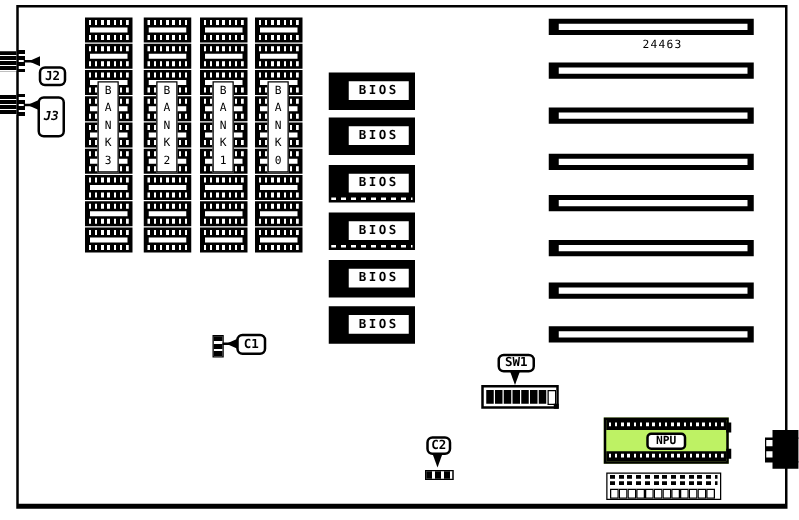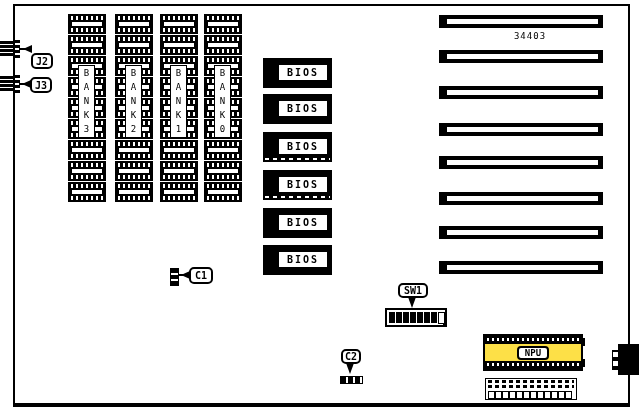--- a/index.html
+++ b/index.html
@@ -48,21 +48,21 @@
   .sw-seg{width:6px;height:11px;background:#000;flex:none;}
   .sw-seg.off{background:#fff;border:1px solid #000;width:5px;height:10px;}
   .sw-dot{position:absolute;left:443px;top:323px;width:4px;height:4px;background:#000;}
   
   .c1-comp{position:absolute;left:170px;top:268px;width:7px;height:16px;
        background:repeating-linear-gradient(180deg,#000 0 4px,#fff 4px 6px);border:1px solid #000;}
   .c2-comp{position:absolute;left:340px;top:376px;width:21px;height:6px;
        background:repeating-linear-gradient(90deg,#000 0 5px,#fff 5px 7px);border:1px solid #000;}
   
   .npu-chip{position:absolute;left:483px;top:334px;width:100px;height:37px;box-sizing:border-box;
-       border:2px solid #000;background:#fde047;}
+       border:2px solid #000;background:#bef264;}
   .npu-pins{position:absolute;left:0;right:0;height:8px;background:#000;}
   .npu-pins .pin-dots{position:absolute;left:2px;right:2px;top:2px;height:3px;
        background:repeating-linear-gradient(90deg,#fff 0 2px,transparent 2px 5px);}
   .npu-top{top:0;} .npu-bot{bottom:0;}
   .npu-tag{position:absolute;left:50%;top:50%;transform:translate(-50%,-50%);width:32px;height:14px;
        box-sizing:border-box;border:2px solid #000;border-radius:4px;background:#fff;
        display:flex;align-items:center;justify-content:center;font-size:9px;font-weight:bold;z-index:5;}
   .npu-tab{position:absolute;right:-4px;width:4px;height:8px;background:#000;}
   
   .bh{position:absolute;left:485px;top:378px;width:92px;height:22px;box-sizing:border-box;
@@ -84,21 +84,21 @@
   <div class="edge-bars" style="top:41px;"></div>
   <div class="edge-pins" style="left:14px;top:40px;"></div>
   <div class="hline" style="left:19px;top:48px;width:11px;"></div>
   <div class="arrow-left" style="left:23px;top:45px;"></div>
   <div class="tag" style="left:31px;top:53px;width:22px;height:16px;">J2</div>
 
   <div class="edge-bars" style="top:76px;"></div>
   <div class="edge-pins" style="left:14px;top:75px;"></div>
   <div class="hline" style="left:19px;top:83px;width:10px;"></div>
   <div class="arrow-left" style="left:22px;top:80px;"></div>
-  <div class="tag" style="left:30px;top:77px;width:22px;height:16px;">J3</div>
+  <div class="tag" style="left:30px;top:77px;width:22px;height:33px;font-style:italic;">J3</div>
 
   <div id="banks">
       <div class="abs" style="left: 68px; top: 14px; width: 38px; height: 190px;">
         <div class="mem-chip" style="top: 0px;">
           <div class="mc-pins mc-top"></div>
           <div class="mc-bar"></div>
           <div class="mc-pins mc-bot"></div>
         </div>
         <div class="mem-chip" style="top: 21px;">
           <div class="mc-pins mc-top"></div>
@@ -355,21 +355,21 @@
         <div class="slot-inner"></div>
       </div>
       <div class="slot" style="top: 226px;">
         <div class="slot-inner"></div>
       </div>
       <div class="slot" style="top: 261px;">
         <div class="slot-inner"></div>
       </div>
     </div>
 
-  <div class="board-number">34403</div>
+  <div class="board-number">24463</div>
 
   <div class="c1-comp"></div>
   <div class="hline" style="left:178px;top:274px;width:6px;"></div>
   <div class="arrow-left" style="left:181px;top:271px;"></div>
   <div class="tag" style="left:189px;top:267px;width:24px;height:17px;">C1</div>
 
   <div class="tag" style="left:398px;top:283px;width:30px;height:15px;">SW1</div>
   <div class="arrow-down" style="left:408px;top:297px;"></div>
   <div class="sw-box">
       <div class="sw-seg"></div>

